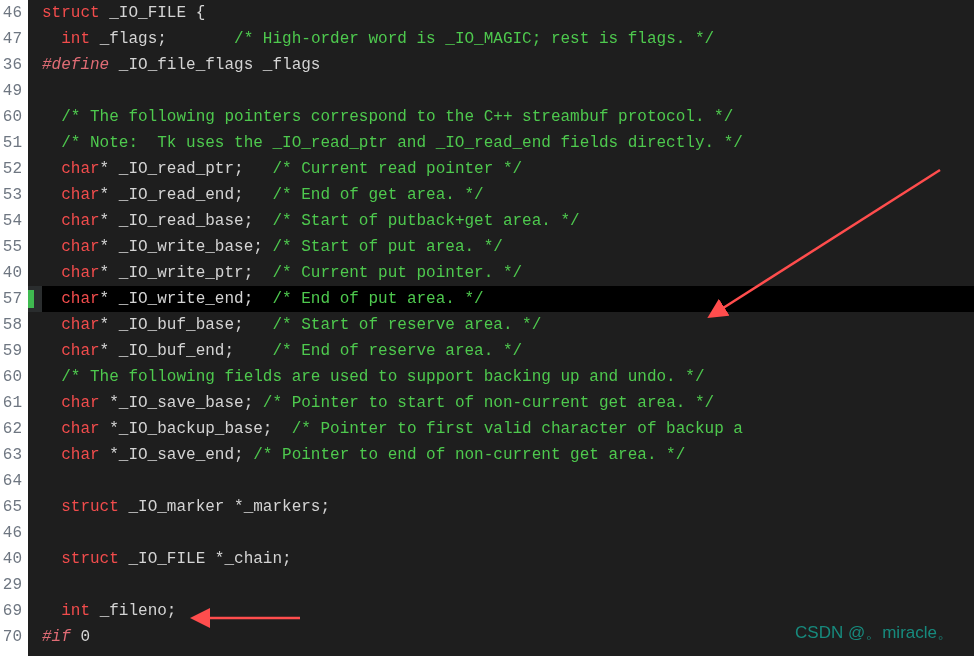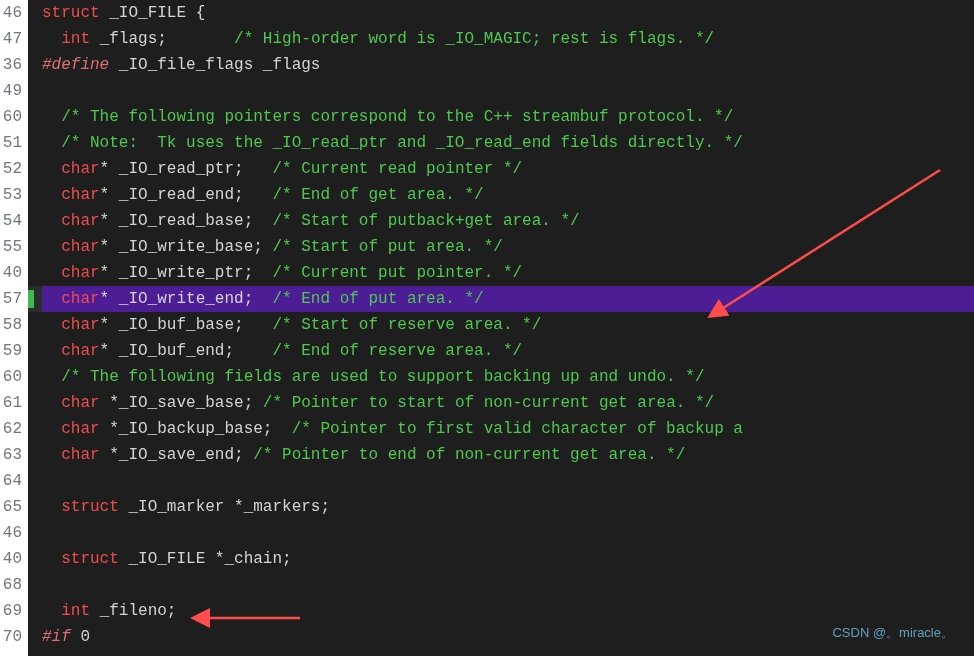--- a/index.html
+++ b/index.html
@@ -51,21 +51,21 @@
       flex: 1;
       padding-left: 4px;
       white-space: pre;
       position: relative;
     }
     .code-line {
       height: 26px;
       position: relative;
     }
     .highlighted {
-      background: #4c1d95;
+      background: #000000;
     }
     .highlighted::before {
       content: '';
       position: absolute;
       left: -42px;
       right: 0;
       top: 0;
       bottom: 0;
       background: #2a2d2e;
       z-index: -1;
@@ -90,22 +90,22 @@
     .arrow2 {
       top: 600px;
       left: 190px;
       width: 120px;
       height: 40px;
     }
     .watermark {
       position: absolute;
       bottom: 10px;
       right: 20px;
-      color: #7dd3fc;
-      font-size: 13px;
+      color: #14b8a6;
+      font-size: 17px;
       font-family: sans-serif;
       opacity: 0.7;
     }
   </style>
 </head>
 <body>
 
 <div class="editor">
   <div class="gutter" id="gutter">
       <div class="gutter-line">46</div>
@@ -123,21 +123,21 @@
       <div class="gutter-line">58</div>
       <div class="gutter-line">59</div>
       <div class="gutter-line">60</div>
       <div class="gutter-line">61</div>
       <div class="gutter-line">62</div>
       <div class="gutter-line">63</div>
       <div class="gutter-line">64</div>
       <div class="gutter-line">65</div>
       <div class="gutter-line">46</div>
       <div class="gutter-line">40</div>
-      <div class="gutter-line">68</div>
+      <div class="gutter-line">29</div>
       <div class="gutter-line">69</div>
       <div class="gutter-line">70</div>
     </div>
   <div class="marker-col" id="markers">
       <div class="marker-line"></div>
       <div class="marker-line"></div>
       <div class="marker-line"></div>
       <div class="marker-line"></div>
       <div class="marker-line"></div>
       <div class="marker-line"></div>

